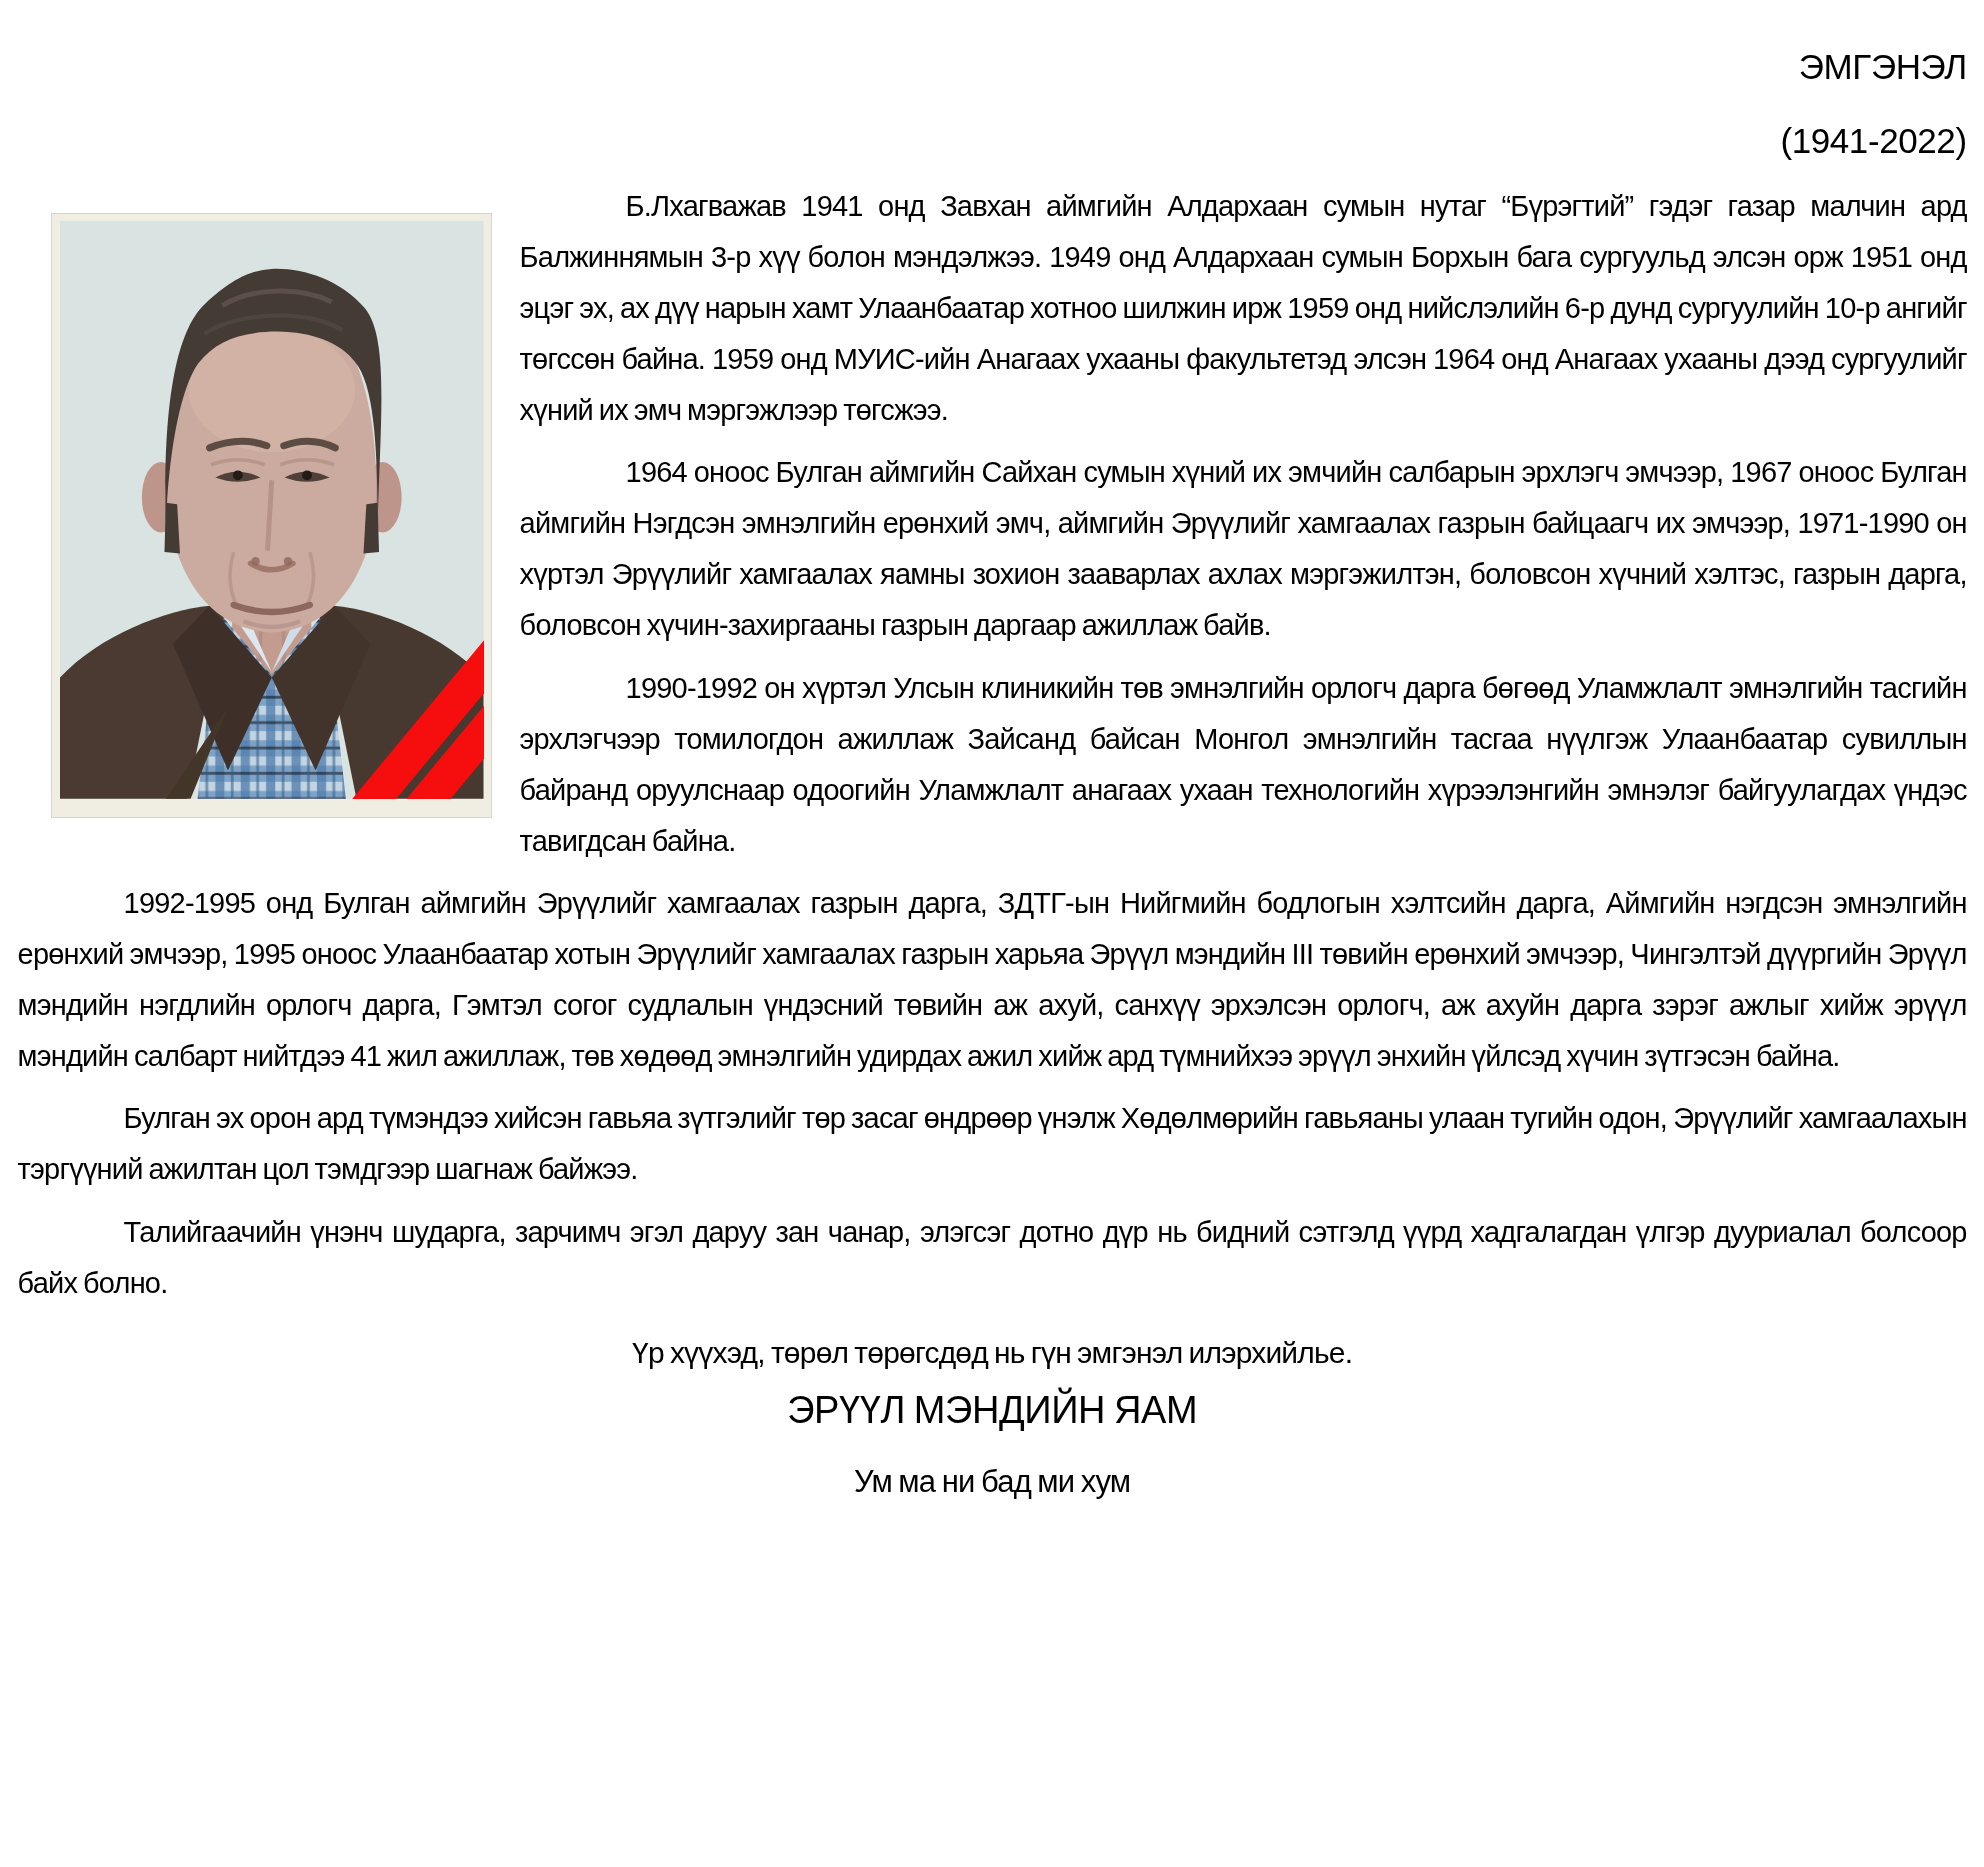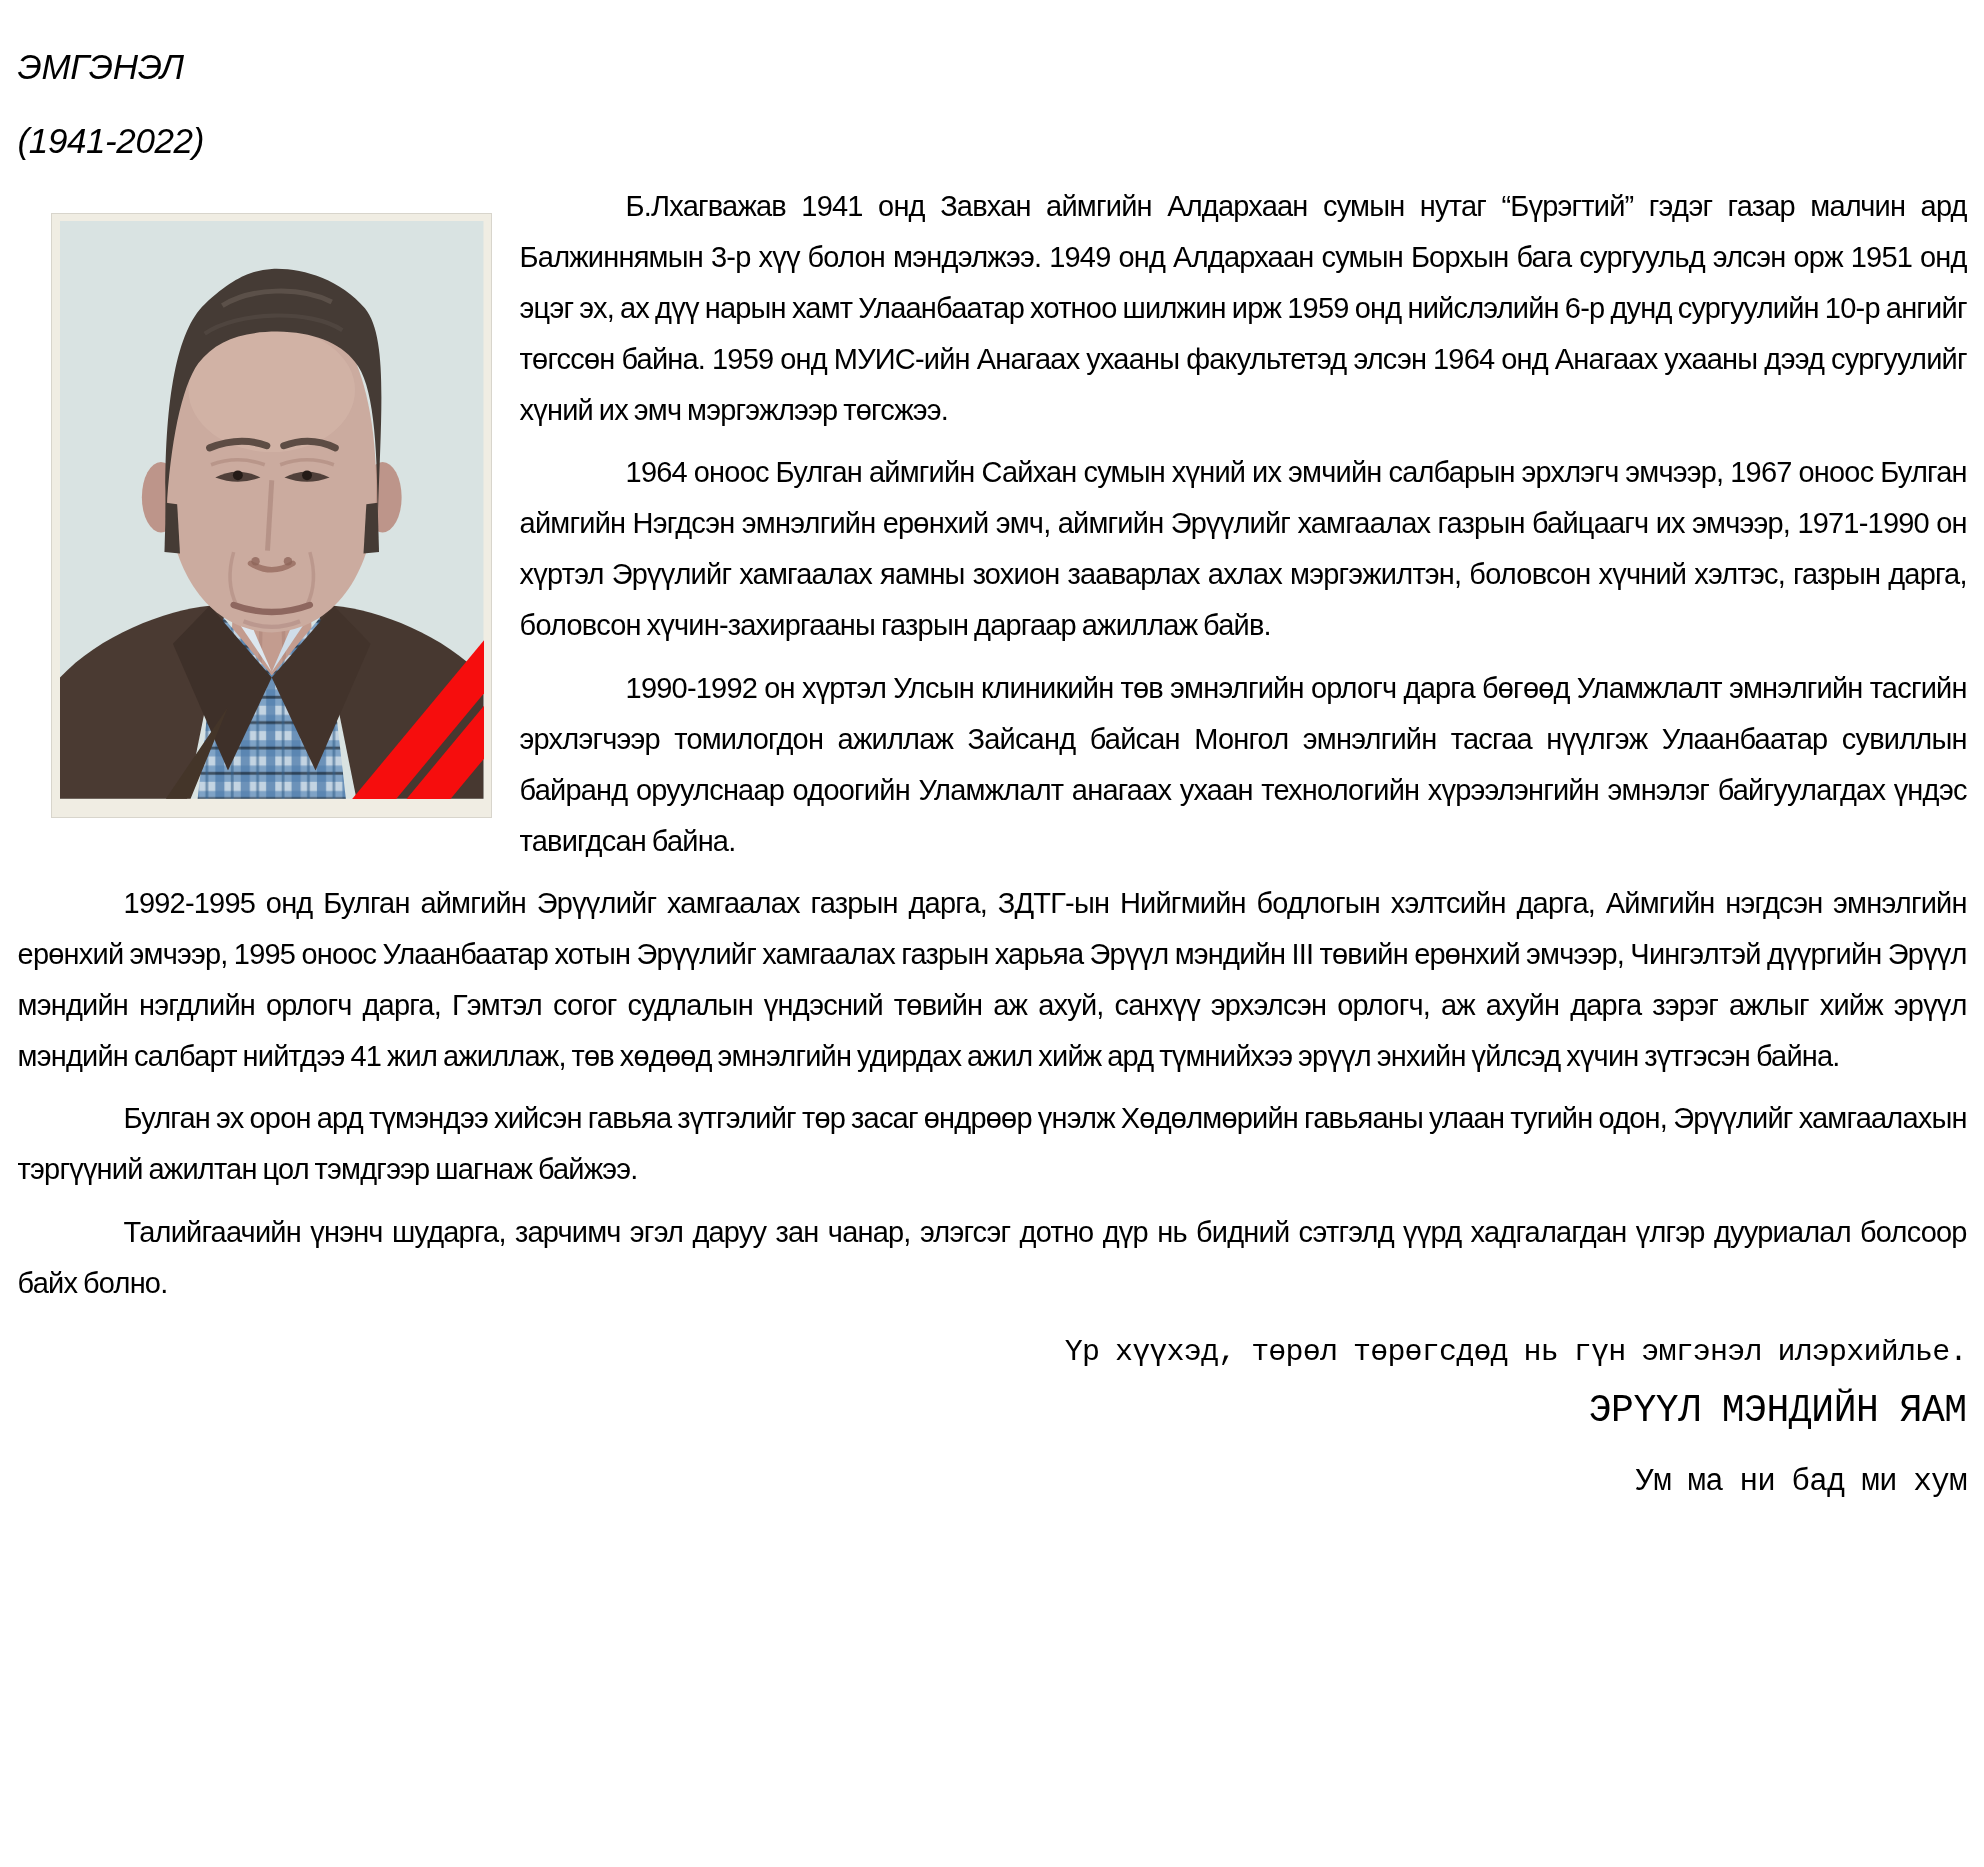--- a/index.html
+++ b/index.html
@@ -2,35 +2,35 @@
 <html style="font-size:11.3px"><head>
 <meta charset="utf-8">
 <style>
   html,body{margin:0;padding:0;}
   body{
     width:1985px;height:1867px;background:#ffffff;color:#000;
     font-family:"Liberation Sans","DejaVu Sans",sans-serif;
     overflow:hidden;
   }
   .page{padding:41px 18.3px 0 17.6px;box-sizing:border-box;width:1985px;height:1867px;}
-  header{text-align:left;font-style:italic;}
+  header{text-align:right;}
   .h-line{font-size:35px;font-weight:400;line-height:51px;margin:0 0 22.6px 0;letter-spacing:-0.4px;}
   .years{margin-bottom:10px;}
   .body-text{
     font-size:29px;line-height:51px;text-align:justify;
     letter-spacing:-0.8px;word-spacing:-1.4px;margin-top:15.5px;
   }
   .para{margin:0 0 11.3px 0;text-indent:106px;}
   figure.photo{
     float:left;width:441px;height:605px;margin:32px 28px 38px 33px;
     background:#f0ede3;border:0.7px solid #d8d5cc;
     padding:7px 7px 18.3px 8.5px;box-sizing:border-box;
   }
   figure.photo svg{width:100%;height:100%;display:block;}
-  .center-line{text-align:right;text-indent:0;margin:18.3px 0 0 0;font-family:Liberation Mono, monospace;}
+  .center-line{text-align:center;text-indent:0;margin:18.3px 0 0 0;}
   .condolence{font-size:30px;}
   .mantra{font-size:31px;margin-top:20px;}
   .ministry{font-size:38px;margin-top:7px;letter-spacing:-0.4px;}
 </style>
 </head>
 <body>
 
 <div class="page">
 
   <header>

